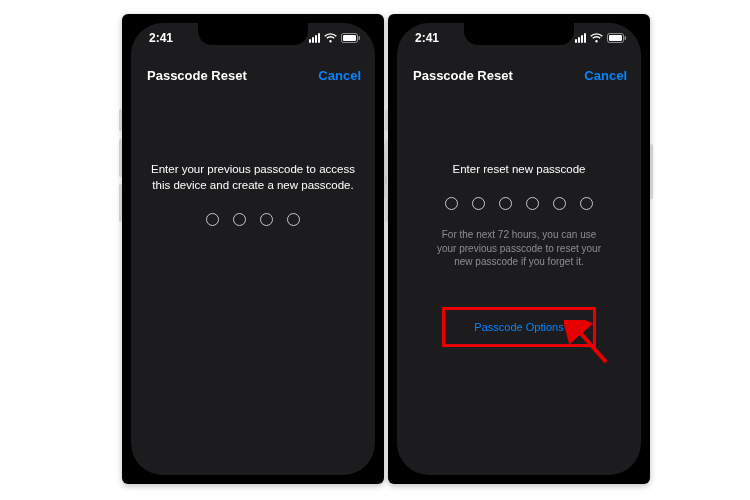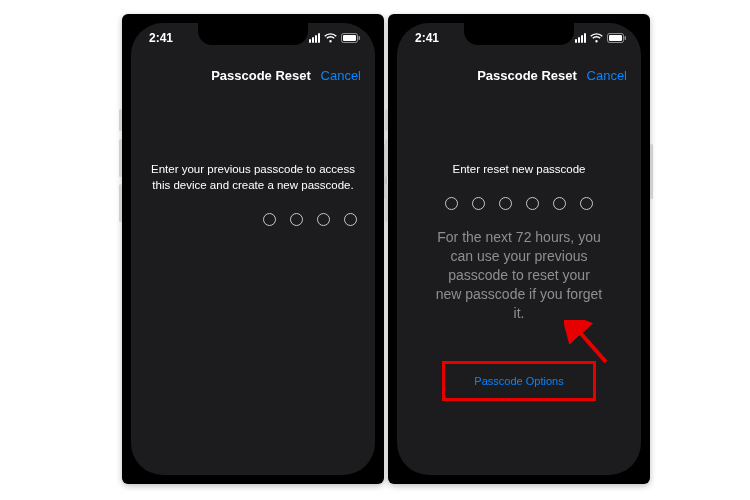--- a/index.html
+++ b/index.html
@@ -78,43 +78,44 @@
   .sb-signal span:nth-child(3){height:8px}
   .sb-signal span:nth-child(4){height:10px}
   .sb-wifi svg, .sb-batt svg { display:block; }
 
   .nav-bar {
     position: absolute;
     top: 34px; left: 16px; right: 0;
     height: 36px;
     display: flex;
     align-items: center;
-    justify-content: center;
+    justify-content: flex-start;
   }
   .nav-title {
     font-size: 13px;
     font-weight: 600;
     color: #fff;
   }
   .nav-cancel {
     position: absolute;
     right: 14px;
     font-size: 13px;
     color: #0a84ff;
+    font-weight: bold;
   }
 
   .content {
     position: absolute;
     top: 70px; left: 0; right: 0; bottom: 0;
     display: flex;
     flex-direction: column;
     align-items: center;
     padding: 0 18px;
   }
-  .content.leftc { padding-top: 68px; align-items: flex-end; }
+  .content.leftc { padding-top: 68px; }
   .content.rightc { padding-top: 68px; }
 
   .prompt {
     font-size: 11.5px;
     line-height: 1.4;
     text-align: center;
     color: #fff;
   }
 
   .dots {
@@ -125,21 +126,21 @@
   }
   .dot {
     width: 11px; height: 11px;
     border: 1px solid #c8c8c8;
     border-radius: 50%;
     background: transparent;
   }
 
   .hint {
     margin-top: 18px;
-    font-size: 14px;
+    font-size: 10px;
     line-height: 1.35;
     text-align: center;
     color: #8e8e93;
     max-width: 170px;
   }
 
   .options-wrap {
     margin-top: 42px;
     position: relative;
   }

